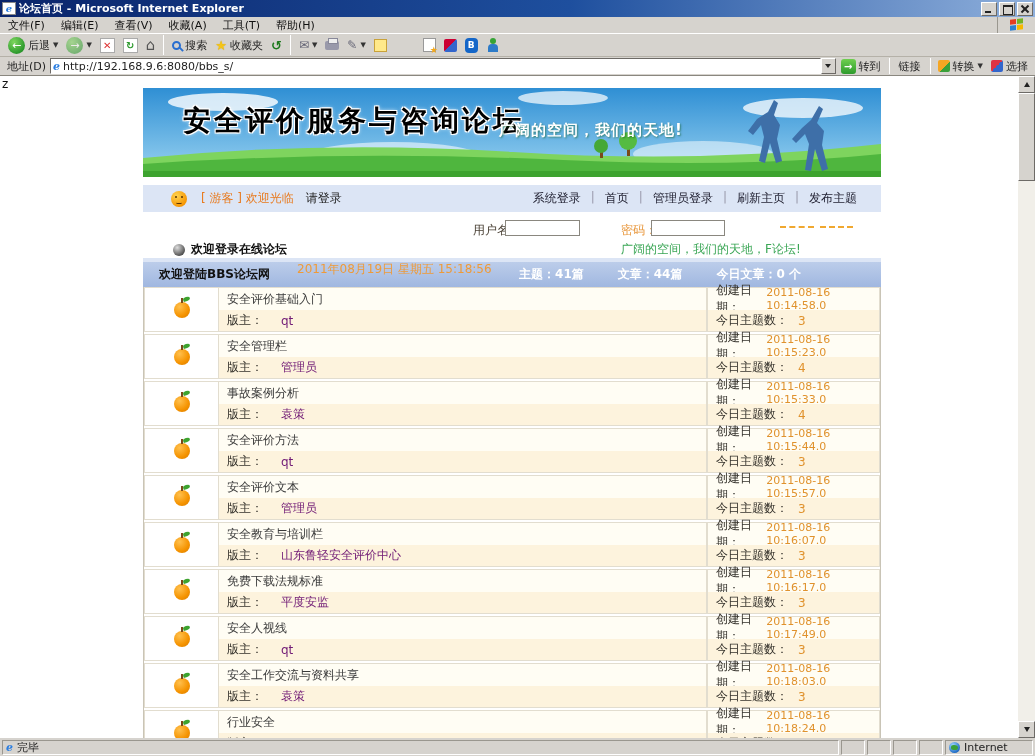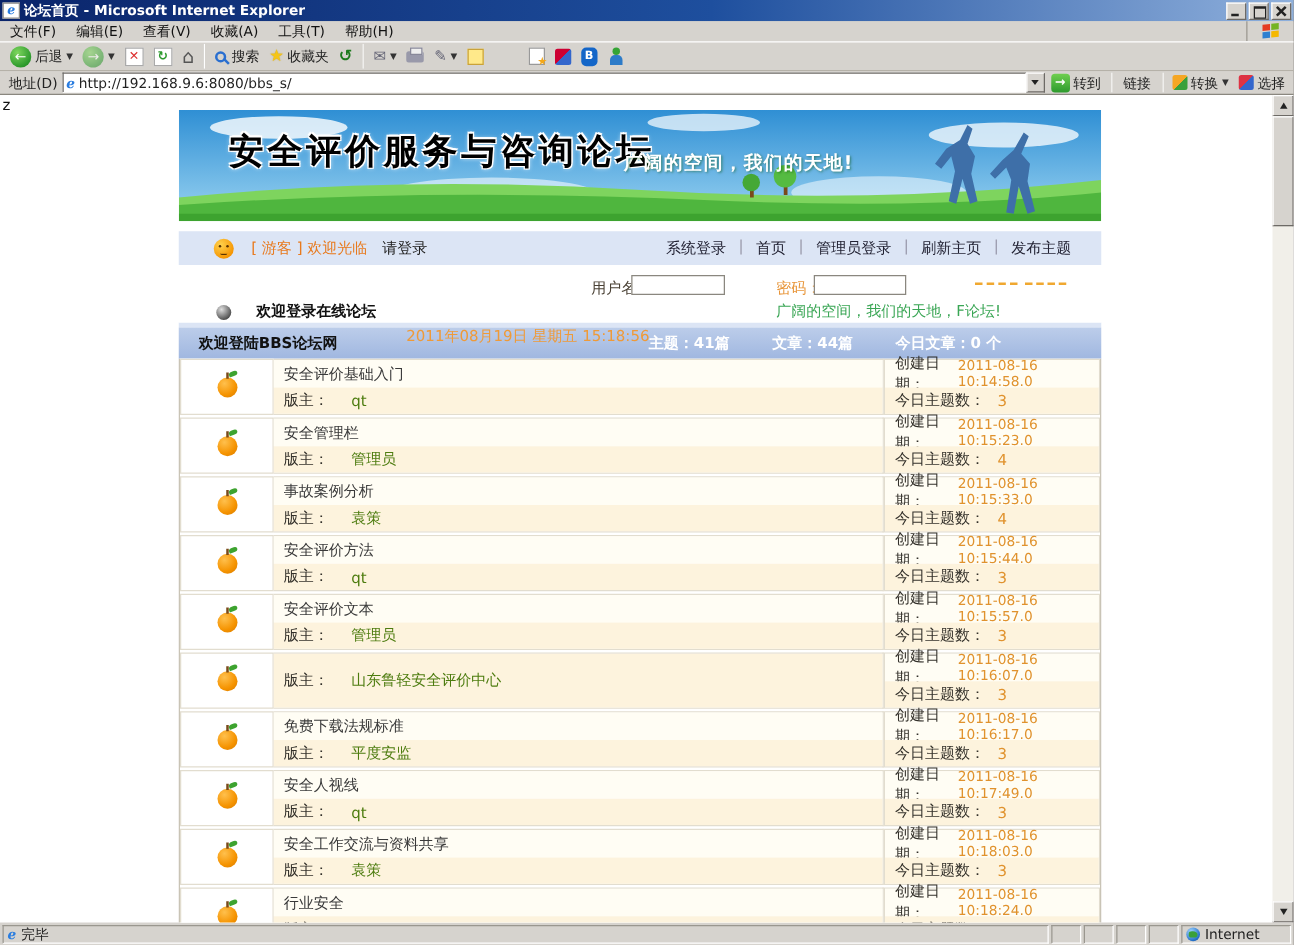--- a/index.html
+++ b/index.html
@@ -94,21 +94,21 @@
     box-shadow:6px 0 0 #5a3200; }
   .smiley::after { content:""; position:absolute; left:5px; top:10px; width:6px; height:2px; border-bottom:1px solid #5a3200; border-radius:50%; }
   .guest { color:#e87a1e; margin-right:12px; }
   .loginprompt { color:#222; }
   .navlinks { margin-left:auto; display:flex; align-items:flex-start; gap:0; }
   .navlinks .nlink { padding:0 10px; color:#223; cursor:default; }
   .navlinks .nsep { color:#99a; }
 
   
   .welcome { height:46px; background:#fff; position:relative; font-size:12px; }
-  .w-left { position:absolute; left:30px; top:9px; display:flex; align-items:center; gap:20px; }
+  .w-left { position:absolute; left:30px; top:9px; display:flex; align-items:center; gap:6px; }
   .orb { width:12px; height:12px; border-radius:50%; background:radial-gradient(circle at 35% 30%,#ddd,#555 70%,#222); }
   .w-text { font-weight:bold; color:#111; }
   .w-date { color:#ef9a38; margin-left:4px;margin-top:40px; }
   .u-label { position:absolute; left:330px; top:10px; color:#4a4135; }
   .u-input { position:absolute; left:362px; top:8px; width:75px; height:16px; border:1px solid #8a877f; background:#fff; }
   .p-label { position:absolute; left:478px; top:10px; color:#e8963a; }
   .p-input { position:absolute; left:508px; top:8px; width:74px; height:16px; border:1px solid #8a877f; background:#fff; }
   .g-slogan { position:absolute; left:478px; top:29px; color:#3aa655; font-size:12px; }
   .dashes { position:absolute; left:637px; top:14px; width:73px; display:flex; gap:6px; }
   .dashes i { flex:1; border-bottom:2px dashed #f0a830; height:2px; }
@@ -126,21 +126,21 @@
   .c-icon { width:75px; background:#fff; border:1px solid #e2ddcf; display:grid; place-items:center; }
   .fruit { width:16px; height:16px; border-radius:50%; background:radial-gradient(circle at 35% 30%,#ffc04d,#f59300 60%,#d67a00); position:relative; }
   .fruit::before { content:""; position:absolute; left:7px; top:-4px; width:2px; height:5px; background:#7a4a1a; }
   .fruit::after { content:""; position:absolute; left:9px; top:-5px; width:7px; height:4px; background:#3da32f; border-radius:50% 50% 50% 0; transform:rotate(-20deg); }
   .c-main { flex:1; border:1px solid #e2ddcf; border-left:none; display:flex; flex-direction:column; }
   .c-right { width:173px; border:1px solid #e2ddcf; border-left:1px solid #e2ddcf; display:flex; flex-direction:column; }
   .l1 { height:22px; background:#fffdf4; display:flex; align-items:center; padding:0 6px 0 8px; }
   .l2 { flex:1; background:#fdf3dd; display:flex; align-items:center; padding:0 6px 0 8px; }
   .ftitle { color:#3a3a3a; font-size:12px; }
   .flabel { color:#33302a; font-size:12px; }
-  .fmod { color:#4d7c0f; margin-left:18px; }
+  .fmod { color:#701a75; margin-left:18px; }
   .fdate { color:#e0922d; font-size:11px; margin-left:auto; }
   .fnum { color:#e0922d; margin-left:10px; }
 
   
   .scrollbar { position:absolute; right:0; top:0; bottom:0; width:17px; background:#f1efe9; }
   .sb-btn { position:absolute; left:0; width:17px; height:17px; background:#d6d3ce; border:1px solid; border-color:#fff #6d6a66 #6d6a66 #fff; display:grid; place-items:center; }
   .sb-up { top:0; } .sb-down { bottom:0; }
   .tri-u2 { width:0; height:0; border-left:3px solid transparent; border-right:3px solid transparent; border-bottom:5px solid #222; }
   .tri-d2 { width:0; height:0; border-left:3px solid transparent; border-right:3px solid transparent; border-top:5px solid #222; }
   .sb-thumb { position:absolute; left:0; top:17px; width:17px; height:88px; background:#d6d3ce; border:1px solid; border-color:#fff #6d6a66 #6d6a66 #fff; }
@@ -477,20 +477,23 @@
         <span class="fnum">3</span>
       </div>
     </div>
   </div>
 
   <div class="frow">
     <div class="c-icon">
               <span class="fruit"></span>
             </div>
     <div class="c-main">
+      <div class="l1">
+                <span class="ftitle">安全教育与培训栏</span>
+              </div>
       <div class="l2">
         <span class="flabel">版主：</span>
         <span class="fmod">山东鲁轻安全评价中心</span>
       </div>
     </div>
     <div class="c-right">
       <div class="l1">
         <span class="flabel">创建日期：</span>
         <span class="fdate">2011-08-16 10:16:07.0</span>
       </div>

